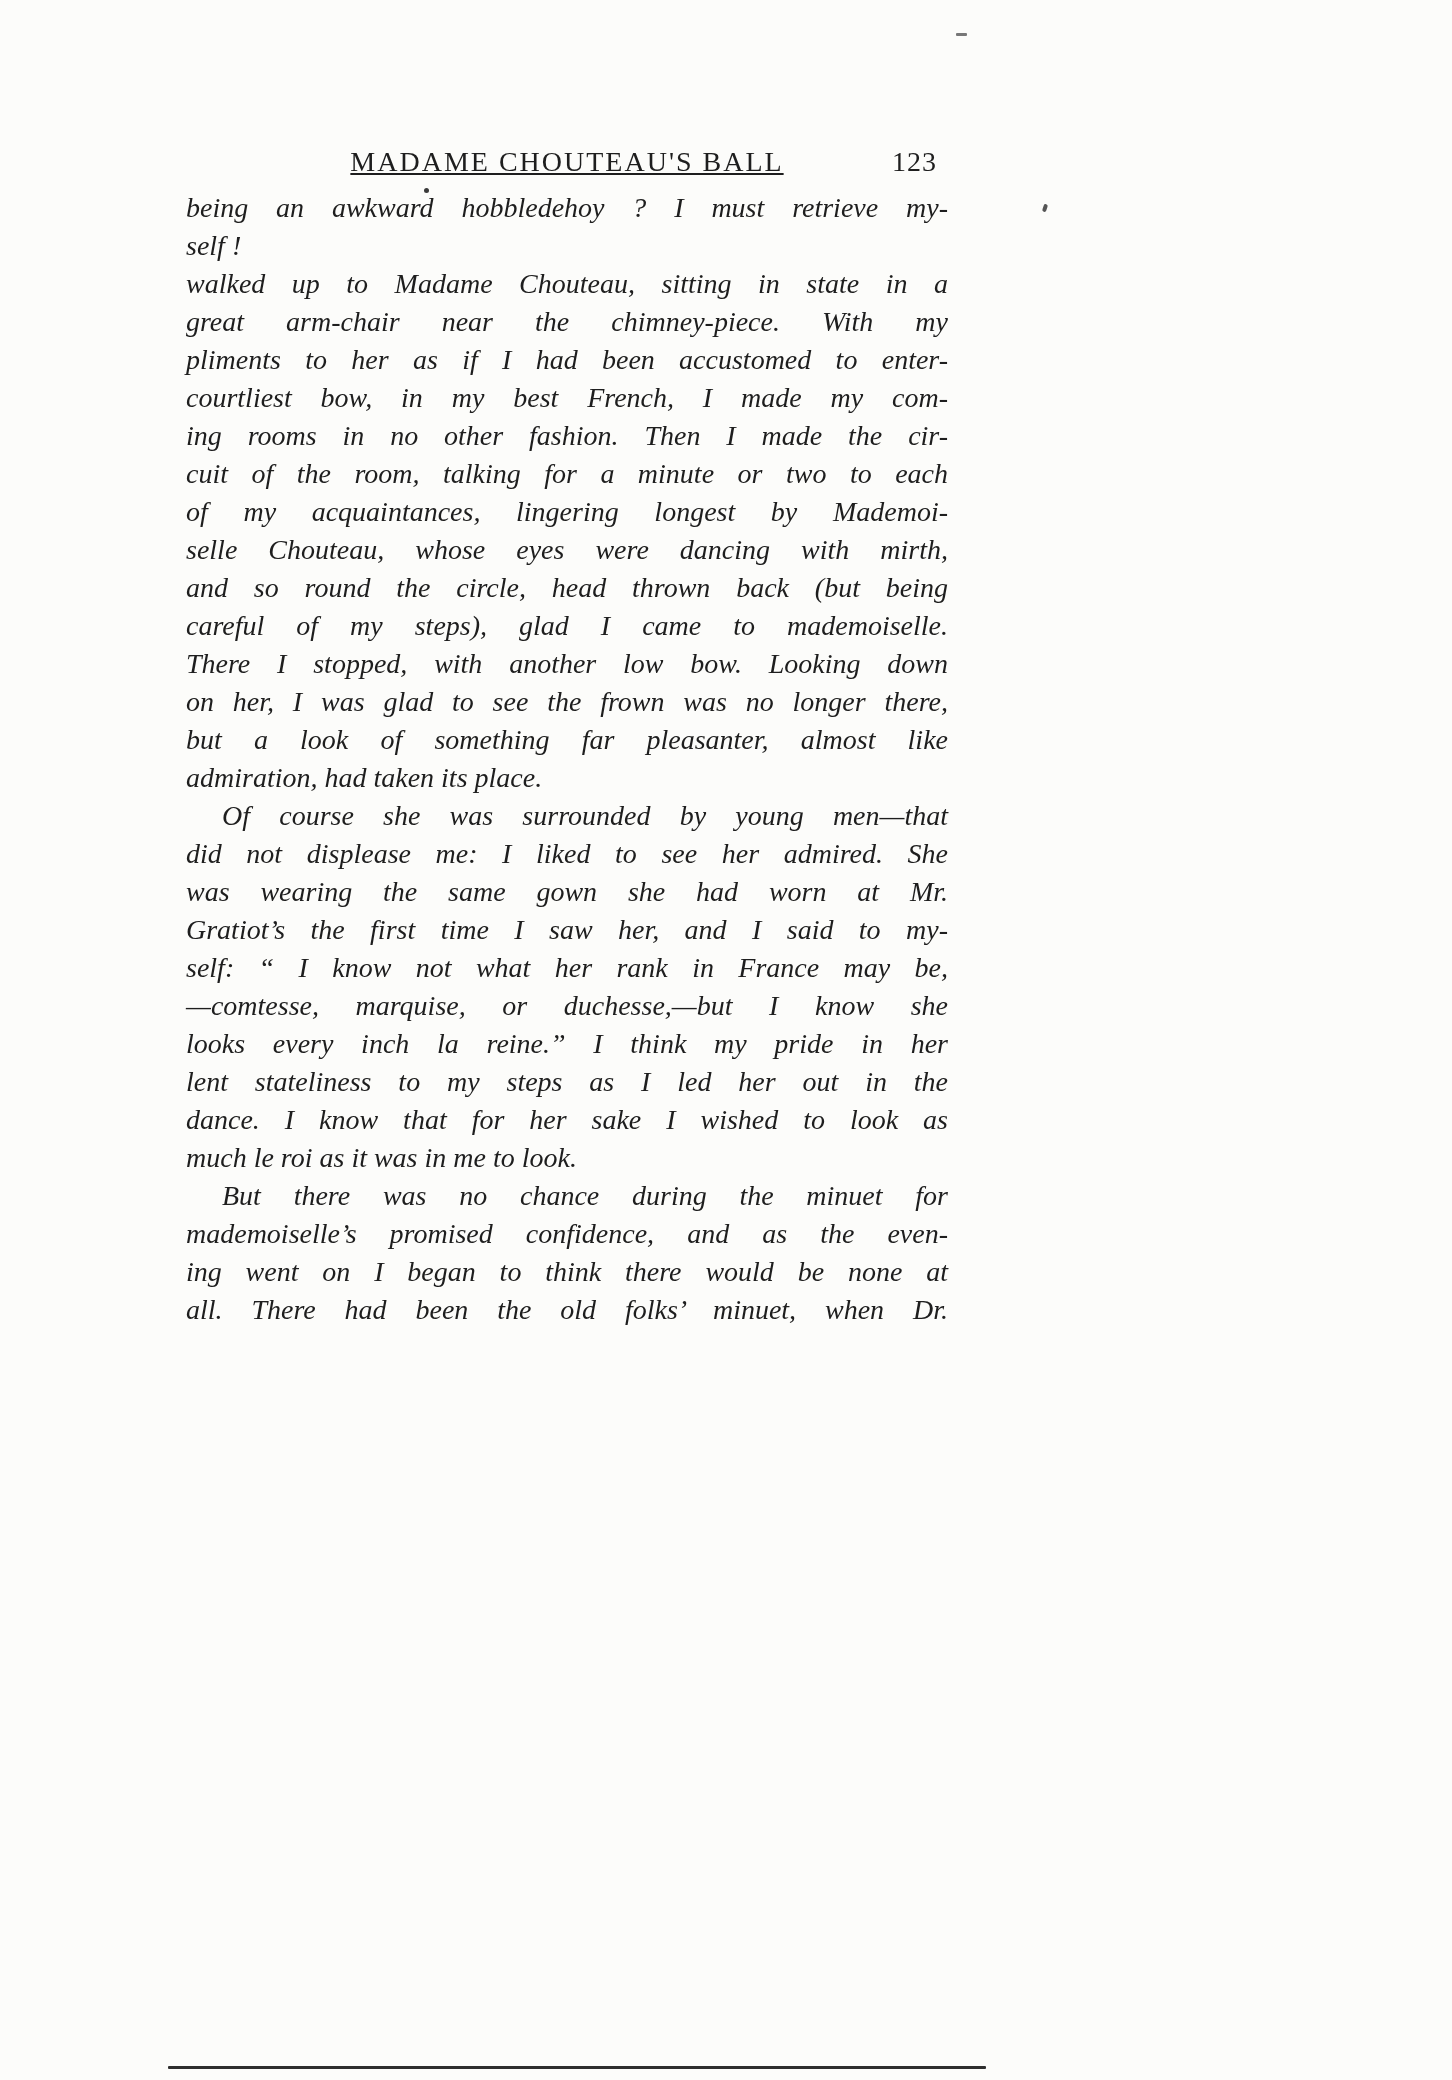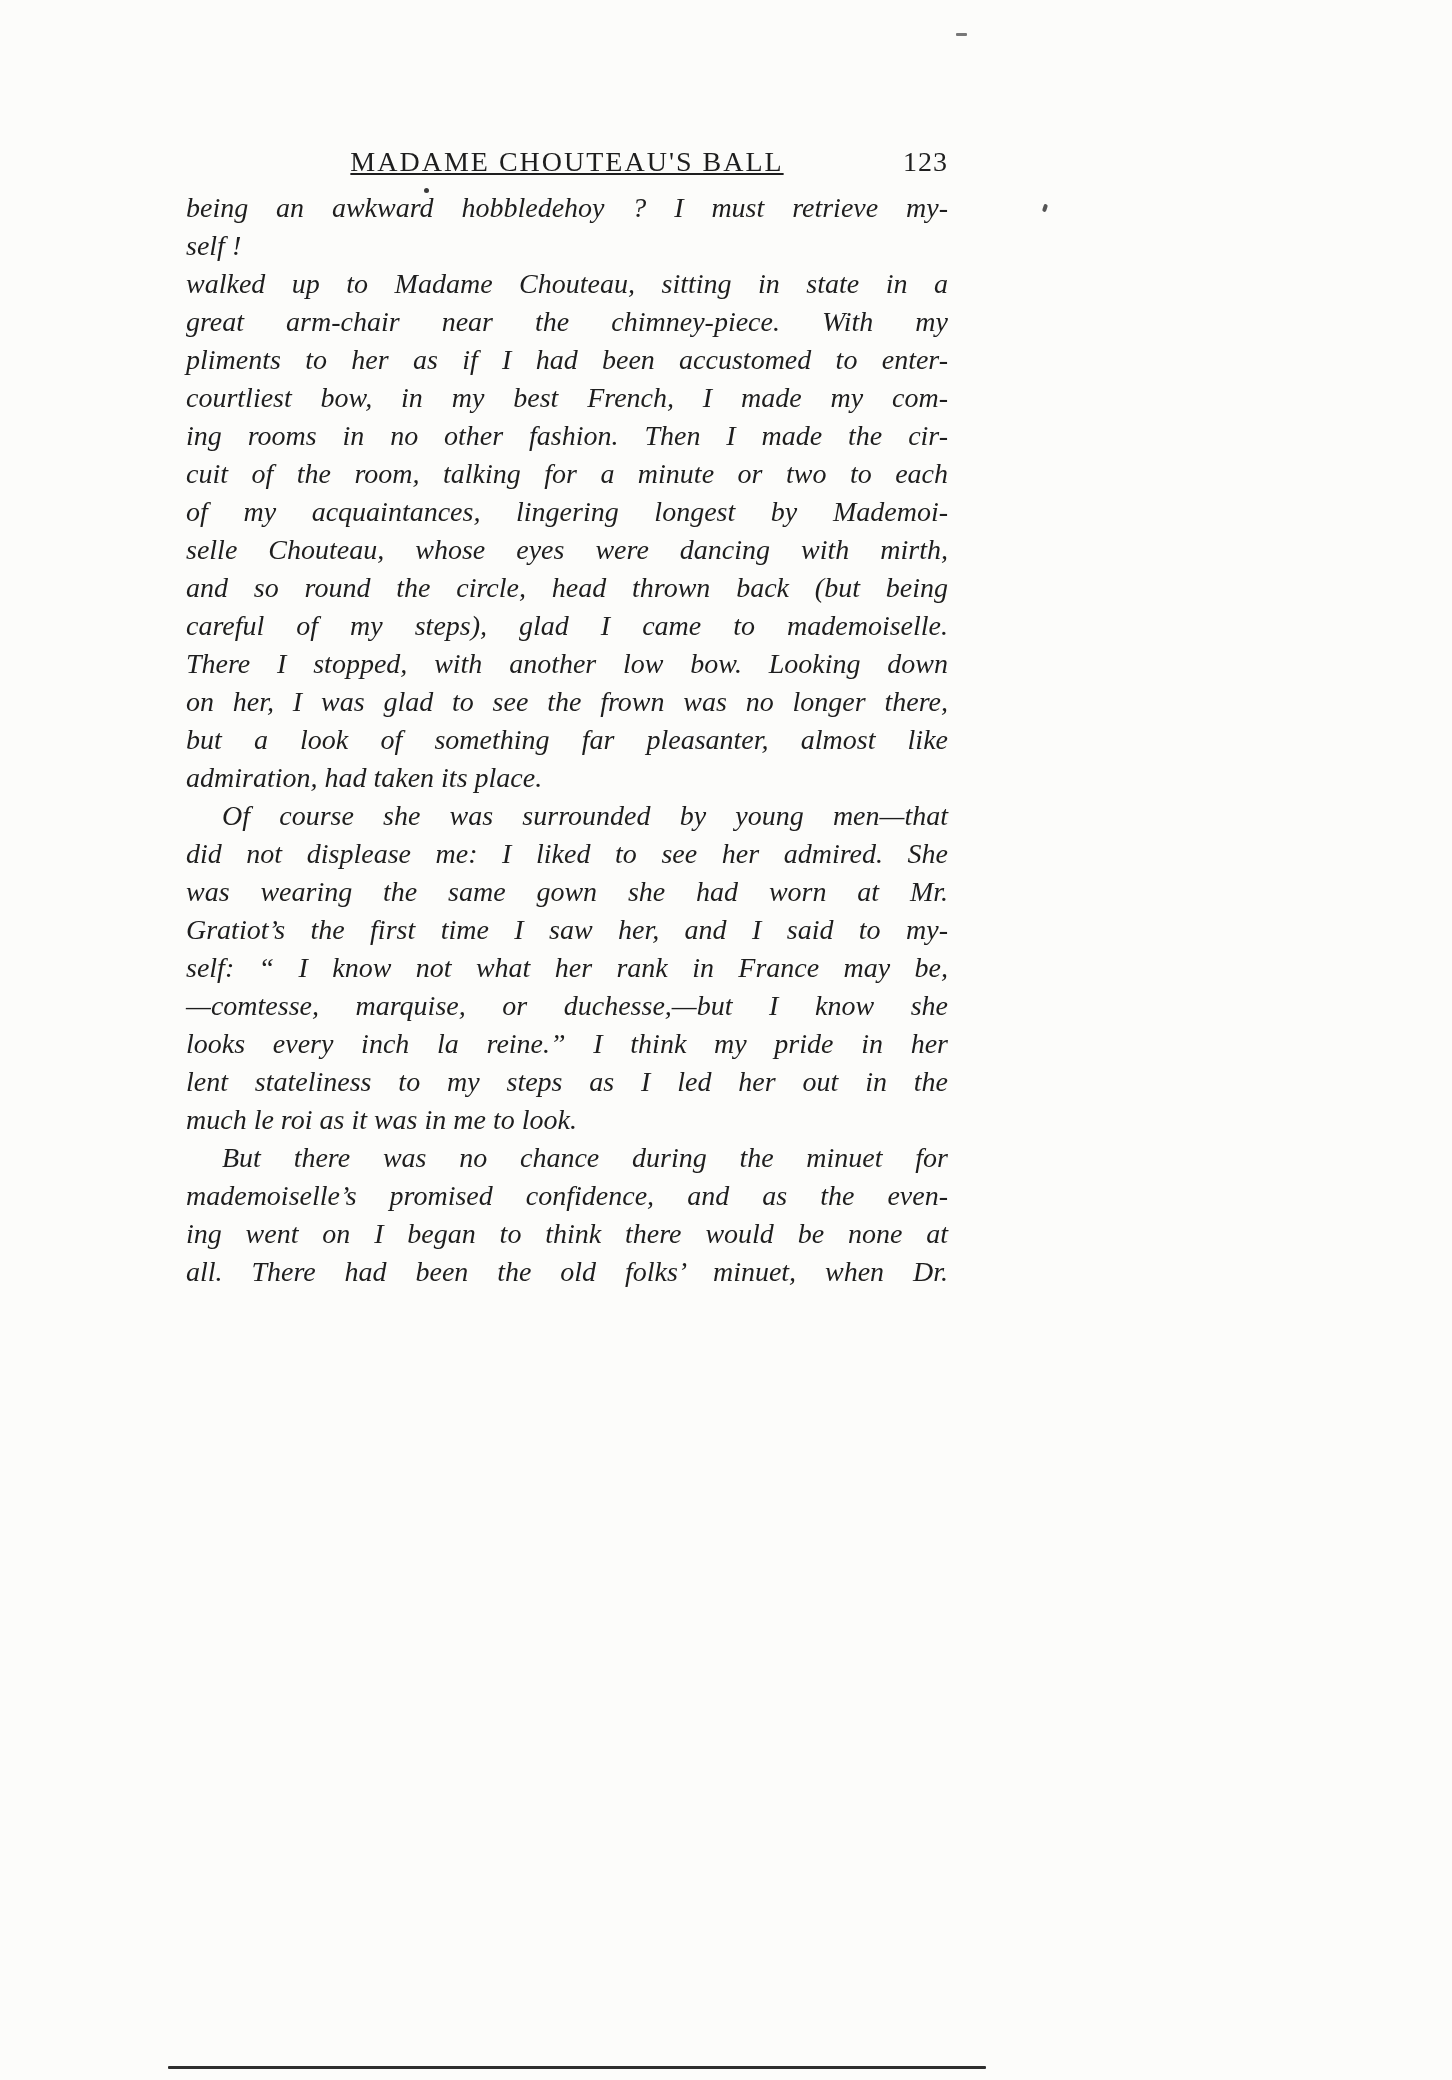--- a/index.html
+++ b/index.html
@@ -25,21 +25,21 @@
     top: 146px;
     width: 762px;
     text-align: center;
     font-size: 28px;
     letter-spacing: 2px;
     white-space: nowrap;
     text-decoration: underline;
   }
   .pageno {
     position: absolute;
-    right: 0;
+    right: 11px;
     top: 0;
     letter-spacing: 1px;
   }
   .body {
     position: absolute;
     left: 186px;
     top: 189px;
     width: 762px;
     font-size: 28px;
     line-height: 38px;
@@ -102,20 +102,21 @@
       <div class="line">but a look of something far pleasanter, almost like</div>
       <div class="line lastline">admiration, had taken its place.</div>
       <div class="line indent">Of course she was surrounded by young men—that</div>
       <div class="line">did not displease me: I liked to see her admired.  She</div>
       <div class="line">was wearing the same gown she had worn at Mr.</div>
       <div class="line">Gratiot’s the first time I saw her, and I said to my-</div>
       <div class="line">self: “ I know not what her rank in France may be,</div>
       <div class="line">—comtesse, marquise, or duchesse,—but I know she</div>
       <div class="line">looks every inch la reine.”  I think my pride in her</div>
       <div class="line">lent stateliness to my steps as I led her out in the</div>
+      <div class="line">dance.  I know that for her sake I wished to look as</div>
       <div class="line lastline">much le roi as it was in me to look.</div>
       <div class="line indent">But there was no chance during the minuet for</div>
       <div class="line">mademoiselle’s promised confidence, and as the even-</div>
       <div class="line">ing went on I began to think there would be none at</div>
       <div class="line">all.  There had been the old folks’ minuet, when Dr.</div>
     </div>
 
   <div class="speck s1"></div>
   <div class="speck s2"></div>
   <div class="speck s3"></div>

